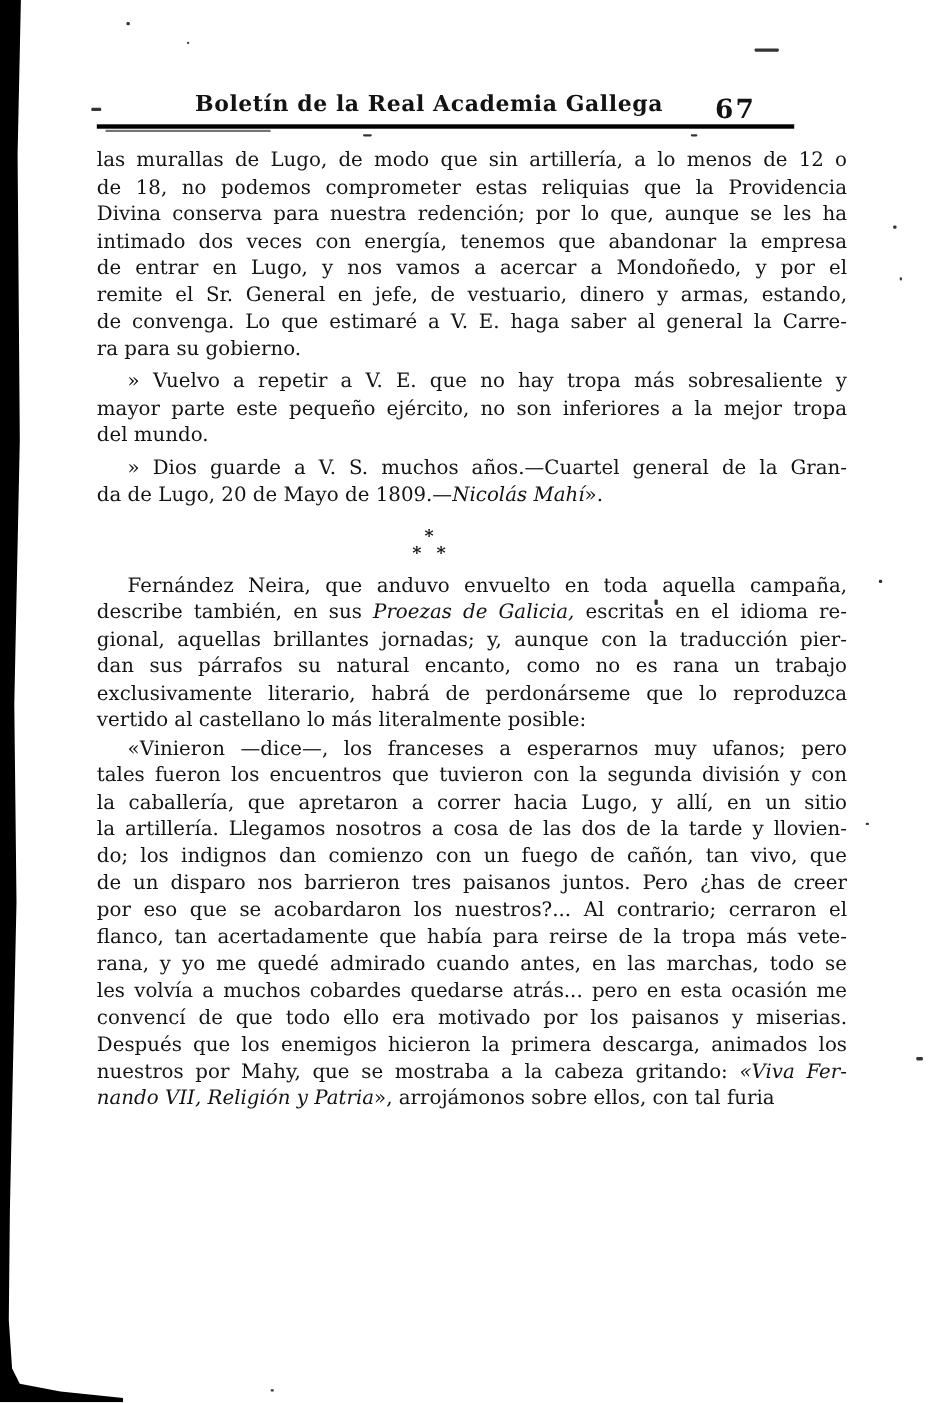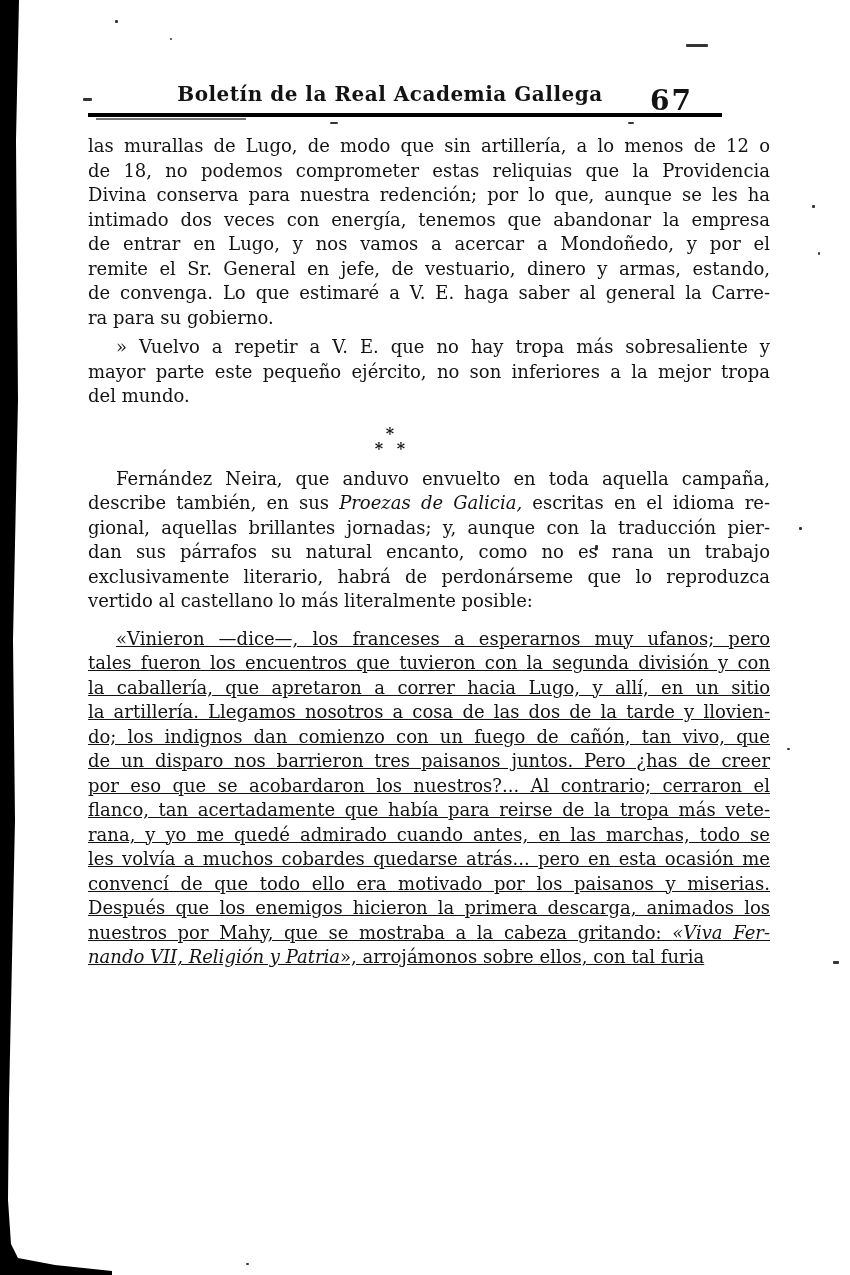--- a/index.html
+++ b/index.html
@@ -19,33 +19,33 @@
                       9px 1100px,8px 1200px,11px 1244px,18px 1258px,
                       55px 1265px,112px 1271px,112px 1275px,0 1275px);
   }
 
   header{position:absolute;left:0;top:0;width:850px;height:130px;}
   .htitle{
     position:absolute;left:140px;top:82px;width:500px;
     text-align:center;font-size:20px;font-weight:bold;letter-spacing:0.5px;
     white-space:nowrap;
   }
-  .pagenum{position:absolute;left:650px;top:84px;font-size:28px;font-weight:bold;letter-spacing:2px;}
+  .pagenum{position:absolute;left:650px;top:84px;font-size:24px;font-weight:bold;letter-spacing:2px;}
   .hrule{position:absolute;left:88px;top:113px;width:634px;height:4px;background:#000;}
   .hrule::after{content:"";position:absolute;left:8px;top:5px;width:150px;height:2px;background:#000;opacity:.55;}
 
   main{
     position:absolute;left:88px;top:134px;width:682px;
     font-size:18px;line-height:24.5px;
   }
   .line{white-space:nowrap;text-align:justify;text-align-last:justify;height:24.5px;overflow:visible;}
   .line.last{text-align-last:left;}
   .para.ind .line:first-child{text-indent:28px;}
   .sec1 .para + .para{margin-top:5px;}
-  .sec2 .para + .para{margin-top:13px;text-decoration:underline;}
+  .sec2 .para + .para{margin-top:1px;}
   i{font-style:italic;}
 
   .divider{
     margin:17px 0 11px 278px;width:48px;text-align:center;
     font-size:16px;line-height:15px;font-weight:bold;
   }
   .divider .row2{word-spacing:8px;}
 
   
   .spk{position:absolute;background:#111;border-radius:1px;opacity:.85;}
@@ -72,20 +72,24 @@
           <div class="line">intimado dos veces con energía, tenemos que abandonar la empresa</div>
           <div class="line">de entrar en Lugo, y nos vamos a acercar a Mondoñedo, y por el</div>
           <div class="line">remite el Sr. General en jefe, de vestuario, dinero y armas, estando,</div>
           <div class="line">de convenga.  Lo que estimaré a V. E. haga saber al general la Carre-</div>
           <div class="line last">ra para su gobierno.</div>
         </div>
         <div class="para ind">
           <div class="line">» Vuelvo a repetir a V. E. que no hay tropa más sobresaliente y</div>
           <div class="line">mayor parte este pequeño ejército, no son inferiores a la mejor tropa</div>
           <div class="line last">del mundo.</div>
+        </div>
+        <div class="para ind">
+          <div class="line">» Dios guarde a V. S. muchos años.—Cuartel general de la Gran-</div>
+          <div class="line last">da de Lugo, 20 de Mayo de 1809.—<i>Nicolás Mahí</i>».</div>
         </div>
       </section>
       <div class="divider">
         <div class="row1">*</div>
         <div class="row2">* *</div>
       </div>
       <section class="sec sec2">
         <div class="para ind">
           <div class="line">Fernández Neira, que anduvo envuelto en toda aquella campaña,</div>
           <div class="line">describe también, en sus <i>Proezas de Galicia,</i> escritas en el idioma re-</div>

